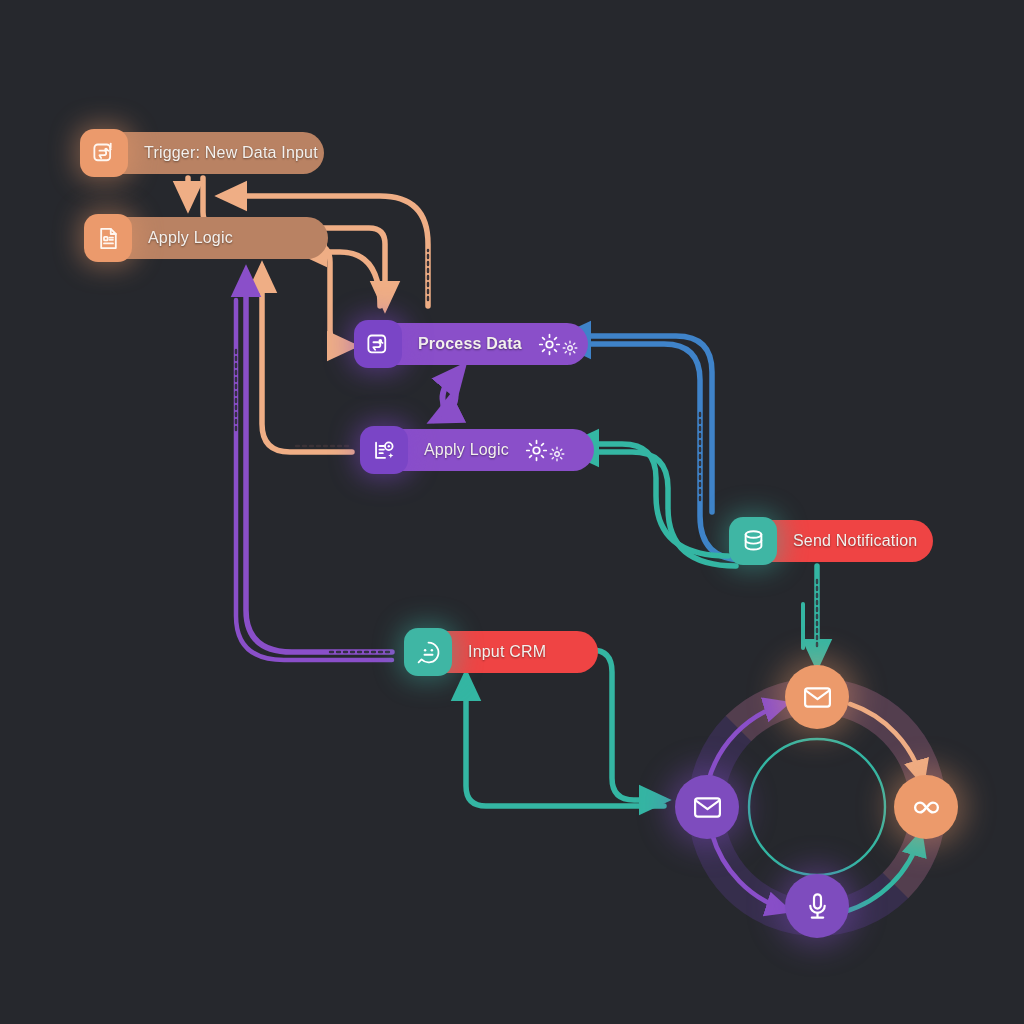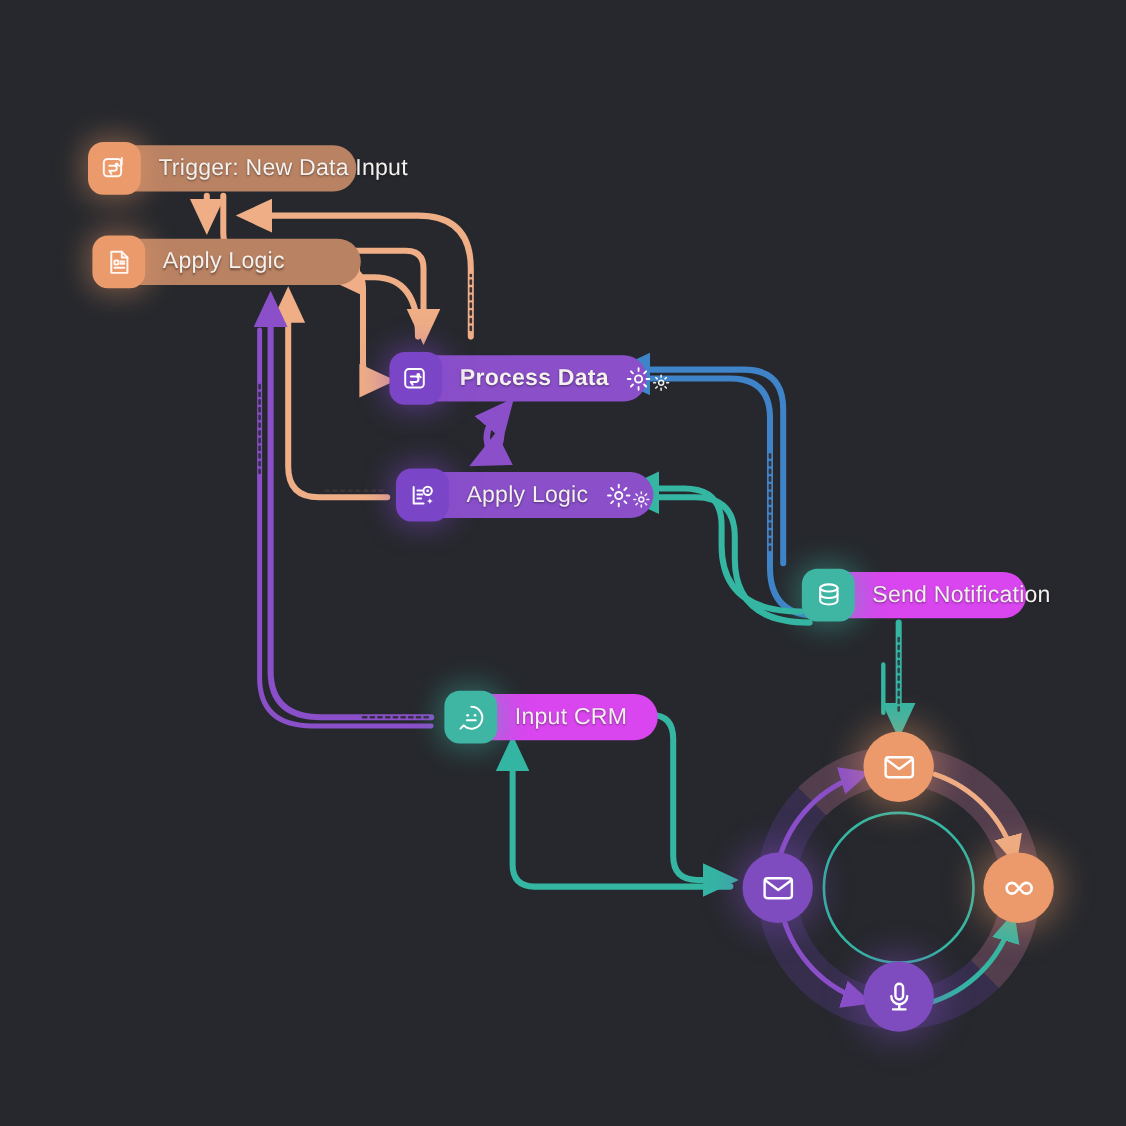--- a/index.html
+++ b/index.html
@@ -44,21 +44,21 @@
   }
   .node .bar {
     height: 42px;
     margin-left: -14px;
     padding: 0 18px 0 30px;
     border-radius: 0 21px 21px 0;
     display: flex;
     align-items: center;
     gap: 12px;
     color: #f4f1ee;
-    font-size: 21px;
+    font-size: 16px;
     letter-spacing: .2px;
     white-space: nowrap;
     box-sizing: border-box;
   }
   .node .bar .lbl { text-shadow: 0 1px 2px rgba(0,0,0,.45); }
 
   
   .n-orange .badge {
     background: #eb9a6c;
     box-shadow: 0 0 26px 5px rgba(235,154,108,.42);
@@ -68,21 +68,21 @@
   .n-purple .badge {
     background: #7a45c6;
     box-shadow: 0 0 26px 5px rgba(132,74,208,.45);
   }
   .n-purple .bar { background: #8a4fc9; }
 
   .n-teal .badge {
     background: #3fb6a4;
     box-shadow: 0 0 26px 5px rgba(63,182,164,.42);
   }
-  .n-teal .bar { background: #d946ef; }
+  .n-teal .bar { background: #ef4444; }
 
   .glyph { width: 27px; height: 27px; display:block; }
   .gears { display: flex; align-items: flex-end; gap: 1px; margin-left: 4px; }
   .gear-lg { width: 23px; height: 23px; }
   .gear-sm { width: 16px; height: 16px; opacity: .92; }
 
   
   #cluster {
     position: absolute;
     left: 672px; top: 662px;

